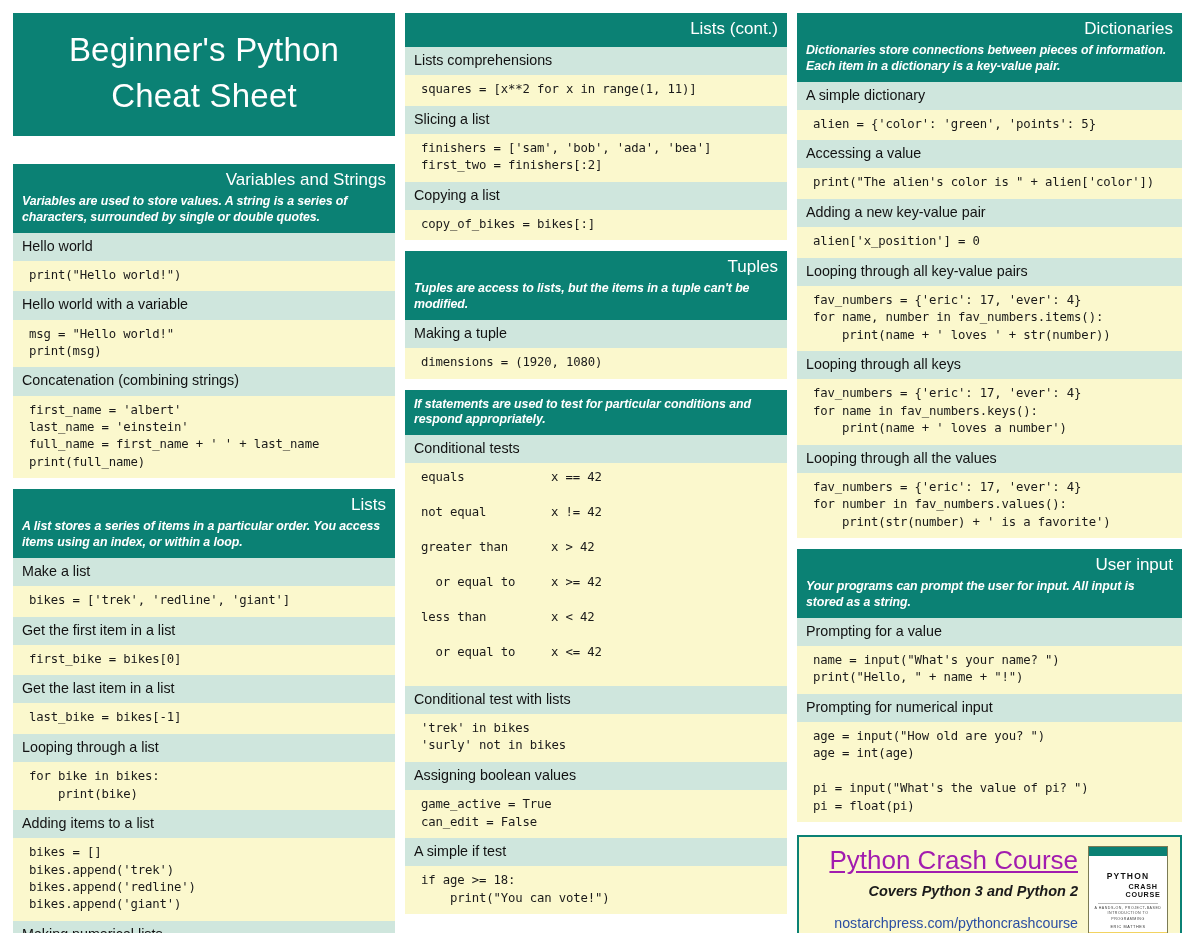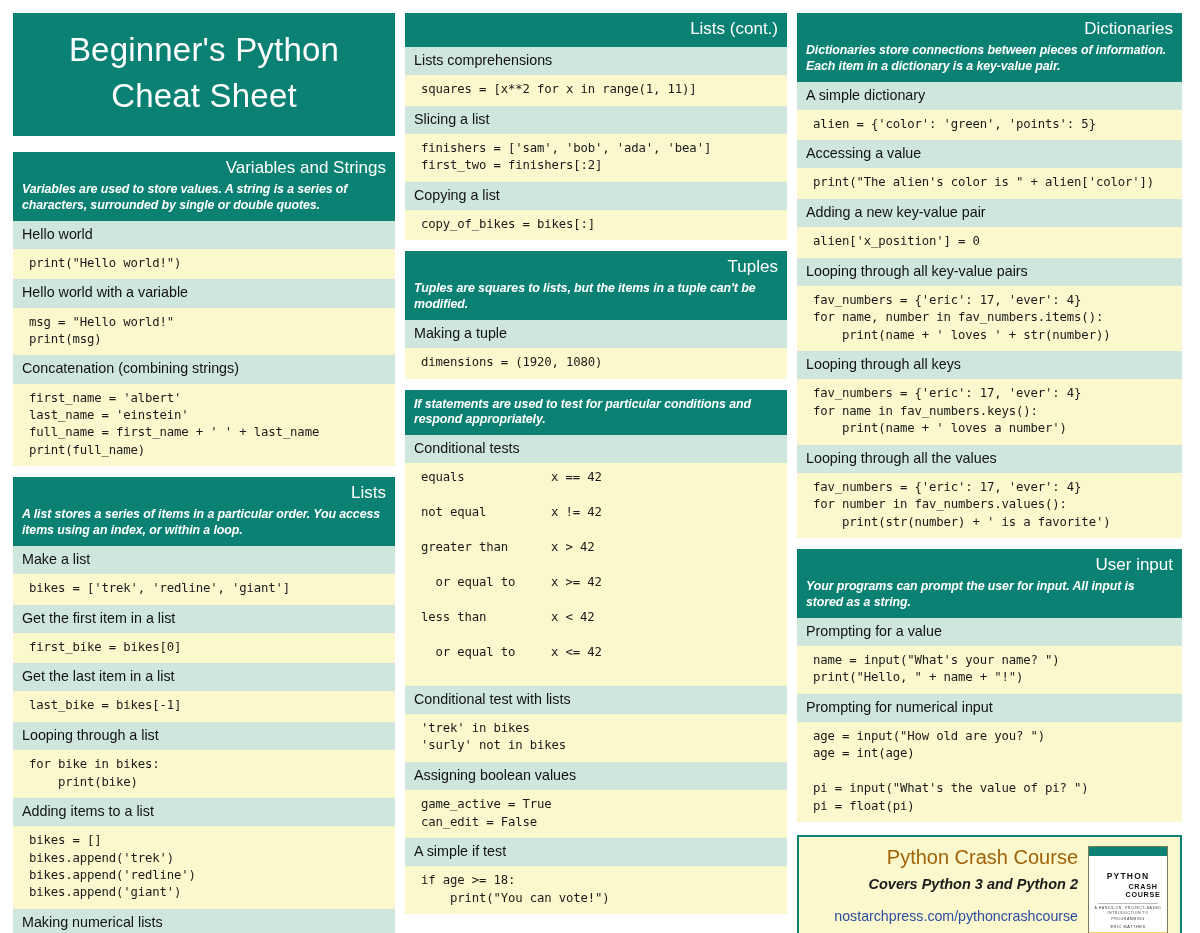--- a/index.html
+++ b/index.html
@@ -30,21 +30,21 @@
     flex-direction: column;
   }
   .column.col3 { width: 385px; flex: 0 0 385px; }
 
   
   .title-banner {
     background: #0b8174;
     color: #ffffff;
     padding: 14px 0 18px 0;
     text-align: center;
-    margin-bottom: 16px;
+    margin-bottom: 28px;
   }
   .title-line {
     font-size: 33px;
     font-weight: 400;
     letter-spacing: 0.2px;
     line-height: 1.38;
     display: block;
   }
 
   
@@ -109,24 +109,25 @@
     margin-top: 2px;
   }
   .promo-left {
     display: flex;
     flex-direction: column;
     align-items: flex-end;
     padding-right: 10px;
     flex: 1 1 auto;
   }
   .promo-title {
-    font-size: 20px;
-    color: #a16207;
+    font-size: 26px;
+    color: #a21caf;
     line-height: 1.15;
     white-space: nowrap;
+    text-decoration: underline;
   }
   .promo-sub {
     font-size: 14.5px;
     font-style: italic;
     font-weight: bold;
     color: #1a1a1a;
     margin-top: 7px;
     white-space: nowrap;
   }
   .promo-url {
@@ -260,21 +261,21 @@
           <div class="code">squares = [x**2 for x in range(1, 11)]</div>
           <div class="subhead">Slicing a list</div>
           <div class="code">finishers = ['sam', 'bob', 'ada', 'bea']
 first_two = finishers[:2]</div>
           <div class="subhead">Copying a list</div>
           <div class="code">copy_of_bikes = bikes[:]</div>
         </div>
         <div class="section">
           <div class="section-head">
             <span class="s-title">Tuples</span>
-            <span class="s-desc">Tuples are squares to lists, but the items in a tuple can't be modified.</span>
+            <span class="s-desc">Tuples are access to lists, but the items in a tuple can't be modified.</span>
           </div>
           <div class="subhead">Making a tuple</div>
           <div class="code">dimensions = (1920, 1080)</div>
         </div>
         <div class="section">
           <div class="section-head">
             <span class="s-desc">If statements are used to test for particular conditions and respond appropriately.</span>
           </div>
           <div class="subhead">Conditional tests</div>
           <div class="code cond"><span class="cond-row"><span class="lhs">equals</span><span>x == 42</span></span>

